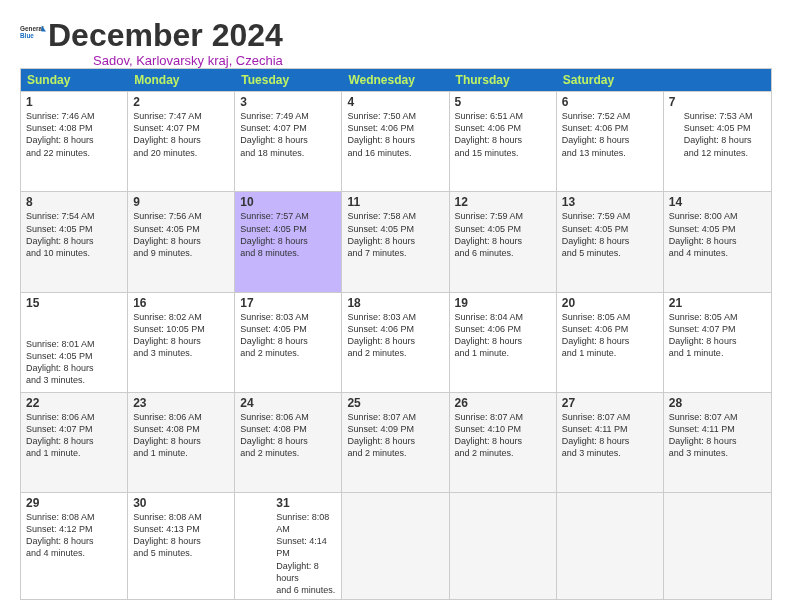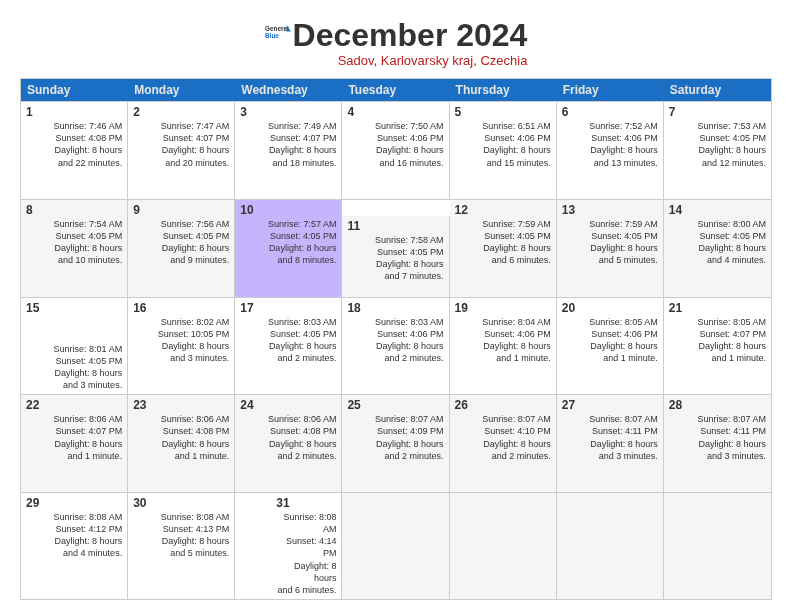--- a/index.html
+++ b/index.html
@@ -12,23 +12,22 @@
     }
     .page {
       width: 792px;
       height: 612px;
       padding: 18px 20px 12px 20px;
       display: flex;
       flex-direction: column;
     }
     .header {
       display: flex;
-      justify-content: center;
+      justify-content: flex-start;
       align-items: flex-start;
-      margin-bottom: 10px;
     }
     .logo {
       display: flex;
       align-items: center;
       gap: 4px;
     }
     .logo-icon {
       width: 28px;
       height: 28px;
     }
@@ -36,35 +35,35 @@
       text-align: right;
     }
     .month-title {
       font-size: 32px;
       font-weight: bold;
       color: #333;
       line-height: 1.1;
     }
     .location {
       font-size: 13px;
-      color: #b91c1c;
+      color: #a21caf;
     }
     .calendar {
       flex: 1;
       display: flex;
       flex-direction: column;
       border: 1px solid #ccc;
     }
     .cal-header {
       display: grid;
       grid-template-columns: repeat(7, 1fr);
       background: #1a6fc4;
     }
     .cal-header-cell {
-      color: #e5e5e5;
+      color: #bef264;
       font-size: 12px;
       font-weight: bold;
       padding: 4px 6px;
       text-align: left;
     }
     .cal-body {
       flex: 1;
       display: flex;
       flex-direction: column;
     }
@@ -92,21 +91,20 @@
     .day-num {
       font-size: 12px;
       font-weight: bold;
       display: block;
       margin-bottom: 1px;
     }
     .day-info {
       font-size: 9px;
       line-height: 1.35;
       color: #333;
-      text-align: right;
     }
     .cal-row:nth-child(even) .cal-cell:not(.empty) {
       background: #f9f9f9;
     }
   </style>
 </head>
 <body>
 
 <div class="page">
   <div class="header">
@@ -120,24 +118,23 @@
     <div class="title-block">
       <div class="month-title">December 2024</div>
       <div class="location">Sadov, Karlovarsky kraj, Czechia</div>
     </div>
   </div>
 
   <div class="calendar">
     <div class="cal-header">
       <div class="cal-header-cell">Sunday</div>
       <div class="cal-header-cell">Monday</div>
+      <div class="cal-header-cell">Tuesday</div>
       <div class="cal-header-cell">Wednesday</div>
-      <div class="cal-header-cell">Tuesday</div>
       <div class="cal-header-cell">Thursday</div>
-      <div class="cal-header-cell">Friday</div>
       <div class="cal-header-cell">Saturday</div>
     </div>
     <div class="cal-body" id="cal-body">
     <div class="cal-row">
           <div class="cal-cell" style="background: rgb(255, 255, 255);">
             <span class="day-num">1</span>
             <div class="day-info" style="white-space: pre-line;">Sunrise: 7:46 AM
 Sunset: 4:08 PM
 Daylight: 8 hours
 and 22 minutes.</div>
@@ -200,21 +197,21 @@
 Daylight: 8 hours
 and 9 minutes.</div>
           </div>
           <div class="cal-cell" style="background: #c4b5fd;">
             <span class="day-num">10</span>
             <div class="day-info" style="white-space: pre-line;">Sunrise: 7:57 AM
 Sunset: 4:05 PM
 Daylight: 8 hours
 and 8 minutes.</div>
           </div>
-          <div class="cal-cell" style="background: rgb(245, 245, 245); margin-top: 16px;">
+          <div class="cal-cell" style="background: rgb(245, 245, 245);">
             <span class="day-num">11</span>
             <div class="day-info" style="white-space: pre-line;">Sunrise: 7:58 AM
 Sunset: 4:05 PM
 Daylight: 8 hours
 and 7 minutes.</div>
           </div>
           <div class="cal-cell" style="background: rgb(245, 245, 245);">
             <span class="day-num">12</span>
             <div class="day-info" style="white-space: pre-line;">Sunrise: 7:59 AM
 Sunset: 4:05 PM

